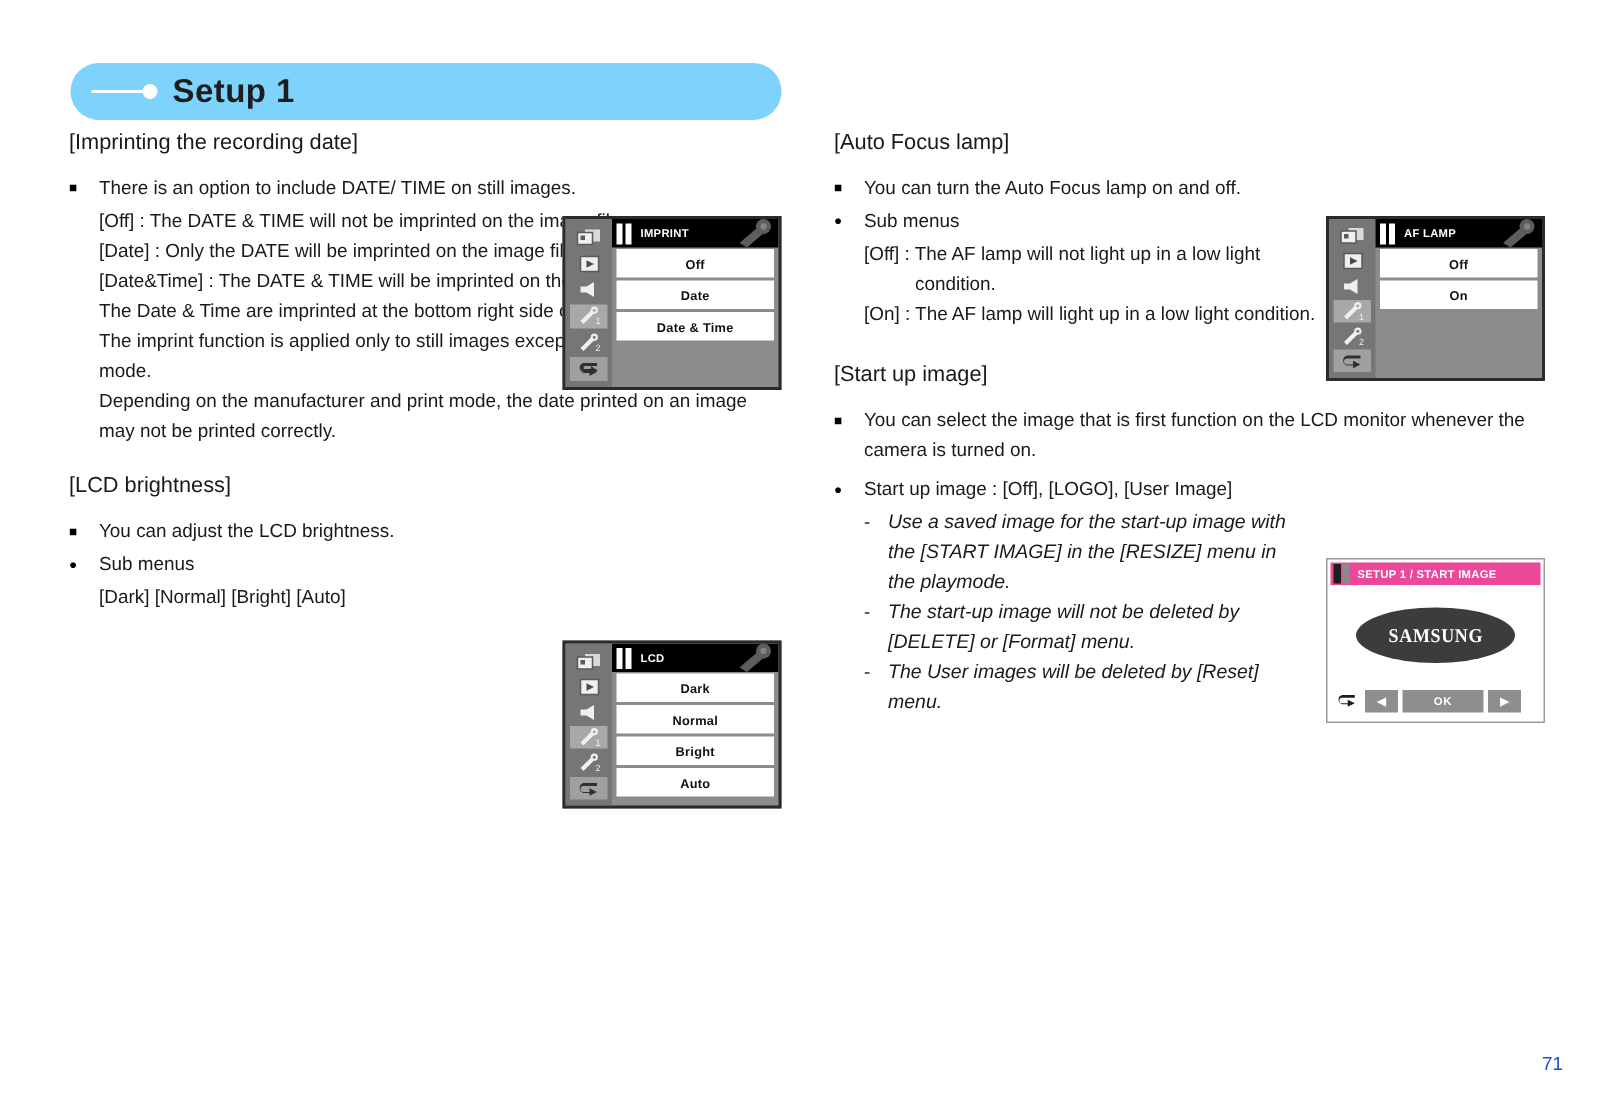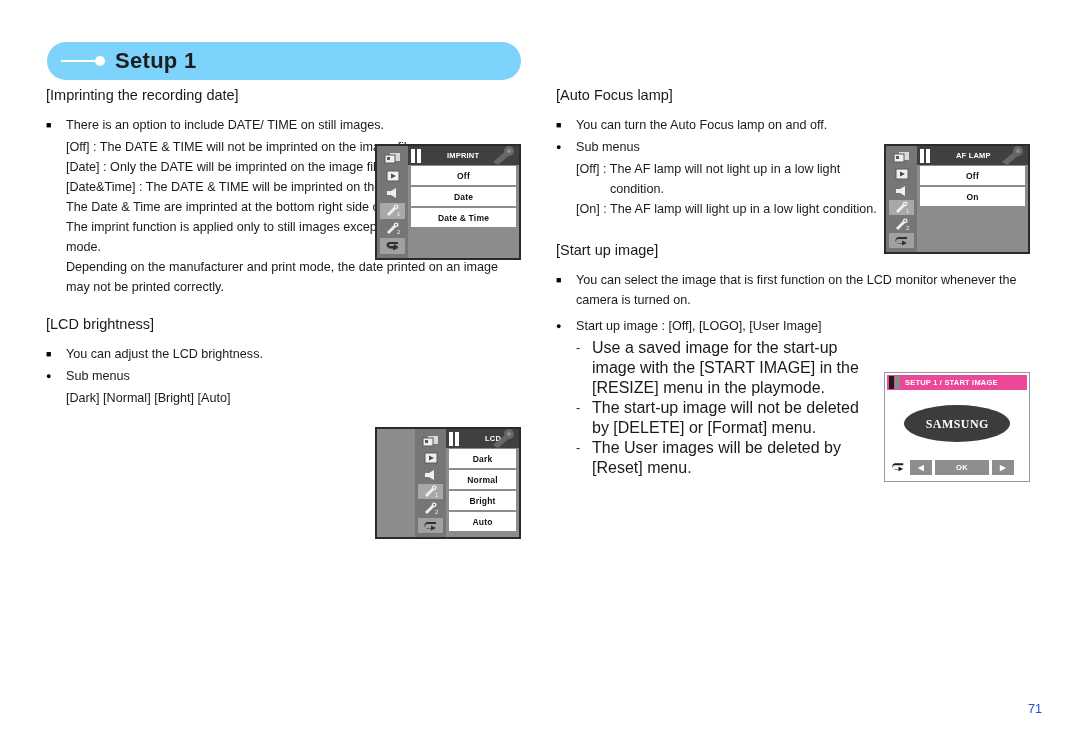--- a/index.html
+++ b/index.html
@@ -128,23 +128,24 @@
     align-items: flex-start;
   }
   .dash-list .dash-mark {
     flex: none;
     width: 16px;
     color: #1a1a1a;
     font-size: 12.6px;
     line-height: 20px;
   }
   .dash-list .dash-body {
-    font-size: 16px;
+    font-size: 13px;
     line-height: 20px;
     max-width: 268px;
+    font-style: italic;
   }
 
   
   .lcd {
     position: absolute;
     background: #8c8c8c;
     border: 2px solid #2b2b2b;
     box-sizing: border-box;
     display: flex;
     overflow: hidden;
@@ -174,26 +175,25 @@
 
   .lcd-body {
     flex: 1;
     display: flex;
     flex-direction: column;
     min-width: 0;
   }
   .lcd-titlebar {
     height: 19px;
     flex: none;
-    background: #404040;
+    background: #000000;
     display: flex;
     align-items: center;
     position: relative;
     overflow: hidden;
-    gap: 20px;
   }
   .tb-bars {
     flex: none;
     display: flex;
     gap: 2px;
     margin-left: 3px;
   }
   .tb-bars i {
     display: block;
     width: 4px;
@@ -472,21 +472,21 @@
       </svg>
     </div>
     <div class="lcd-items">
       <div class="lcd-item">Off</div>
       <div class="lcd-item">Date</div>
       <div class="lcd-item">Date &amp; Time</div>
     </div>
   </div>
 </div>
 
-<div class="lcd" style="left:375px; top:427px; width:146px; height:112px;padding-left:38px;">
+<div class="lcd" style="left:375px; top:427px; width:146px; height:112px;">
   <div class="lcd-sidebar">
     <div class="lcd-icon">
       <svg width="17" height="12" viewBox="0 0 17 12">
           <rect x="6" y="1" width="10" height="8" fill="#d9d9d9"></rect>
           <rect x="1" y="3" width="10" height="8" fill="#efefef" stroke="#5a5a5a" stroke-width="1"></rect>
           <rect x="3" y="5" width="3" height="3" fill="#5a5a5a"></rect>
         </svg>
     </div>
     <div class="lcd-icon">
       <svg width="14" height="12" viewBox="0 0 14 12">

